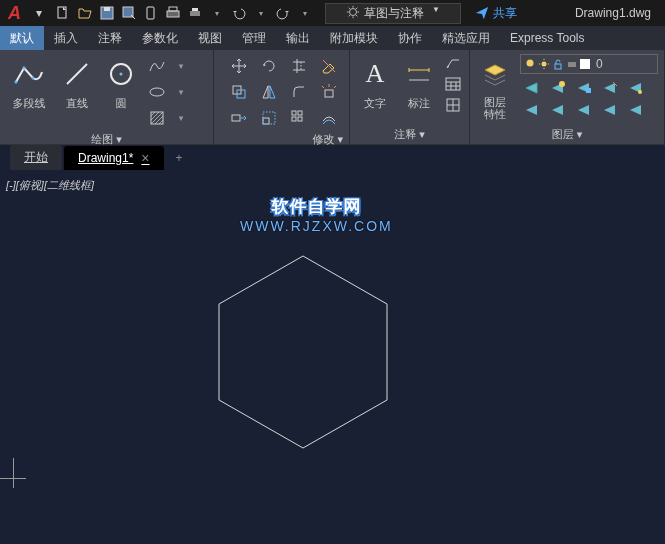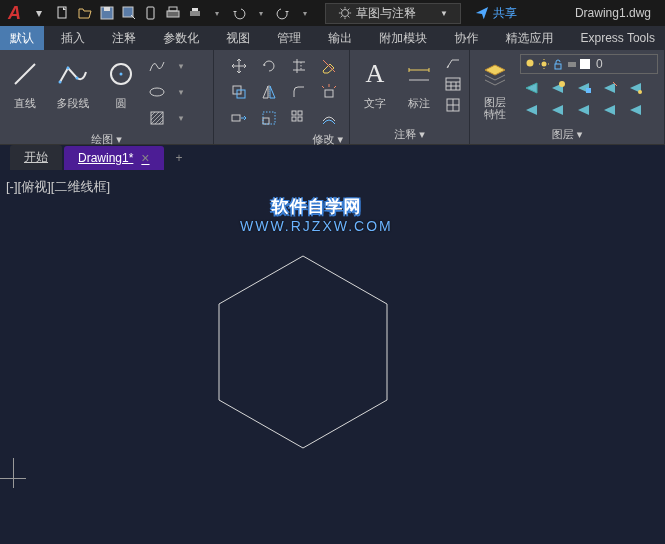--- a/index.html
+++ b/index.html
@@ -3,25 +3,25 @@
   <meta charset="utf-8">
   <style>
     * { margin: 0; padding: 0; box-sizing: border-box; font-family: "Microsoft YaHei", sans-serif; }
     body { width: 665px; height: 544px; background: #1a2033; overflow: hidden; color: #ccc; font-size: 12px; }
     
     .titlebar { height: 26px; background: #1a1a1a; display: flex; align-items: center; padding: 0 4px; gap: 4px; }
     .logo { color: #d33333; font-size: 18px; font-weight: bold; font-style: italic; padding: 0 4px; }
     .qat { display: flex; gap: 2px; }
     .qat-btn { width: 20px; height: 20px; display: flex; align-items: center; justify-content: center; cursor: pointer; }
     .qat svg { width: 16px; height: 16px; }
-    .workspace-dd { background: #2a2a2a; border: 1px solid #444; padding: 1px 12px; color: #ccc; display: flex; align-items: center; gap: 4px; margin-left: 6px; min-width: 136px; }
+    .workspace-dd { background: #2a2a2a; border: 1px solid #444; padding: 1px 20px; color: #ccc; display: flex; align-items: flex-start; gap: 4px; margin-left: 6px; min-width: 136px; }
     .share { color: #4fa8ff; margin-left: 10px; display: flex; align-items: center; gap: 4px; }
     .filename { margin-left: auto; padding-right: 10px; }
     
-    .menubar { height: 24px; background: #2a2d36; display: flex; align-items: stretch; justify-content: space-between; }
+    .menubar { height: 24px; background: #2a2d36; display: flex; align-items: stretch; }
     .menu-item { padding: 4px 10px; display: flex; align-items: center; cursor: pointer; }
     .menu-item.active { background: #4a7bb0; color: #fff; }
     .menu-item.express { font-family: Arial; }
     
     .ribbon { height: 94px; background: #40434e; display: flex; }
     .panel { border-right: 1px solid #2a2d36; padding: 4px 6px 0 6px; display: flex; flex-direction: column; }
     .panel-body { flex: 1; display: flex; gap: 6px; }
     .panel-title { text-align: center; font-size: 11px; color: #ccc; padding: 2px 0; }
     
     .tool-big { width: 38px; display: flex; flex-direction: column; align-items: center; gap: 2px; cursor: pointer; }
@@ -31,26 +31,26 @@
     
     .tool-grid { display: grid; grid-template-columns: repeat(3, 26px); grid-auto-rows: 24px; gap: 2px; }
     .tool-grid.c4 { grid-template-columns: repeat(4, 26px); }
     .tool-sm { background: transparent; display: flex; align-items: center; justify-content: center; cursor: pointer; }
     .tool-sm svg { width: 18px; height: 18px; }
     
     .layer-props { display: flex; align-items: center; gap: 2px; border: 1px solid #666; padding: 1px 3px; margin-bottom: 2px; height: 20px; }
     
     .tabs { height: 26px; background: #1a2033; display: flex; align-items: center; padding-left: 10px; border-top: 1px solid #333; }
     .tab { padding: 4px 14px; background: #2a2d36; margin-right: 2px; border-radius: 3px 3px 0 0; cursor: pointer; display: flex; align-items: center; gap: 8px; text-decoration: underline; }
-    .tab.active { background: #4c1d95; color: #fff; }
+    .tab.active { background: #000000; color: #fff; }
     .tab-plus { padding: 4px 10px; cursor: pointer; color: #888; }
     .tab-close { color: #888; font-size: 14px; }
     
     .canvas { position: relative; height: 374px; background: #1a2033; }
-    .vp-label { position: absolute; top: 8px; left: 6px; font-size: 13px; }
+    .vp-label { position: absolute; top: 8px; left: 6px; font-size: 11px; font-style: italic; }
     .ucs-x { position: absolute; left: 0; top: 308px; width: 26px; height: 1px; background: #999; }
     .ucs-y { position: absolute; left: 13px; top: 288px; width: 1px; height: 30px; background: #999; }
     
     .watermark { position: absolute; left: 240px; top: 25px; text-align: center; }
     .wm-main { font-size: 17px; font-weight: bold; color: #fff; text-shadow: -1.5px -1.5px 0 #3a7fd6, 1.5px -1.5px 0 #3a7fd6, -1.5px 1.5px 0 #3a7fd6, 1.5px 1.5px 0 #3a7fd6; letter-spacing: 1px; }
     .wm-sub { font-size: 14px; color: #6cb4ff; letter-spacing: 2px; text-shadow: 0 0 2px #000; }
     
     .hexagon { position: absolute; left: 213px; top: 82px; }
     .dd-arrow { display: inline-block; margin-left: auto; font-size: 8px; }
   </style>
@@ -144,38 +144,38 @@
   <div class="menu-item">输出</div>
   <div class="menu-item">附加模块</div>
   <div class="menu-item">协作</div>
   <div class="menu-item">精选应用</div>
   <div class="menu-item express">Express Tools</div>
 </div>
 
 <div class="ribbon">
   <div class="panel" style="width:214px;">
     <div class="panel-body">
-      <div class="tool-big">
-        <div class="icon">
-            <svg width="28" height="28" viewBox="0 0 28 28">
-              <line x1="4" y1="24" x2="24" y2="4" stroke="#e8e8e8" stroke-width="2"></line>
-            </svg>
-          </div>
-        <span class="lbl">直线</span>
-      </div>
       <div class="tool-big wide">
         <div class="icon">
             <svg width="32" height="28" viewBox="0 0 32 28">
               <path d="M3 22 L11 8 L20 18 Q26 22 29 12" fill="none" stroke="#e8e8e8" stroke-width="2"></path>
               <circle cx="3" cy="22" r="1.5" fill="#6bf"></circle>
               <circle cx="11" cy="8" r="1.5" fill="#6bf"></circle>
               <circle cx="20" cy="18" r="1.5" fill="#6bf"></circle>
             </svg>
           </div>
         <span class="lbl">多段线</span>
+      </div>
+      <div class="tool-big">
+        <div class="icon">
+            <svg width="28" height="28" viewBox="0 0 28 28">
+              <line x1="4" y1="24" x2="24" y2="4" stroke="#e8e8e8" stroke-width="2"></line>
+            </svg>
+          </div>
+        <span class="lbl">直线</span>
       </div>
       <div class="tool-big">
         <div class="icon">
             <svg width="28" height="28" viewBox="0 0 28 28">
               <circle cx="14" cy="14" r="10" fill="none" stroke="#e8e8e8" stroke-width="2"></circle>
               <circle cx="14" cy="14" r="1.5" fill="#6bf"></circle>
             </svg>
           </div>
         <span class="lbl">圆</span>
       </div>

